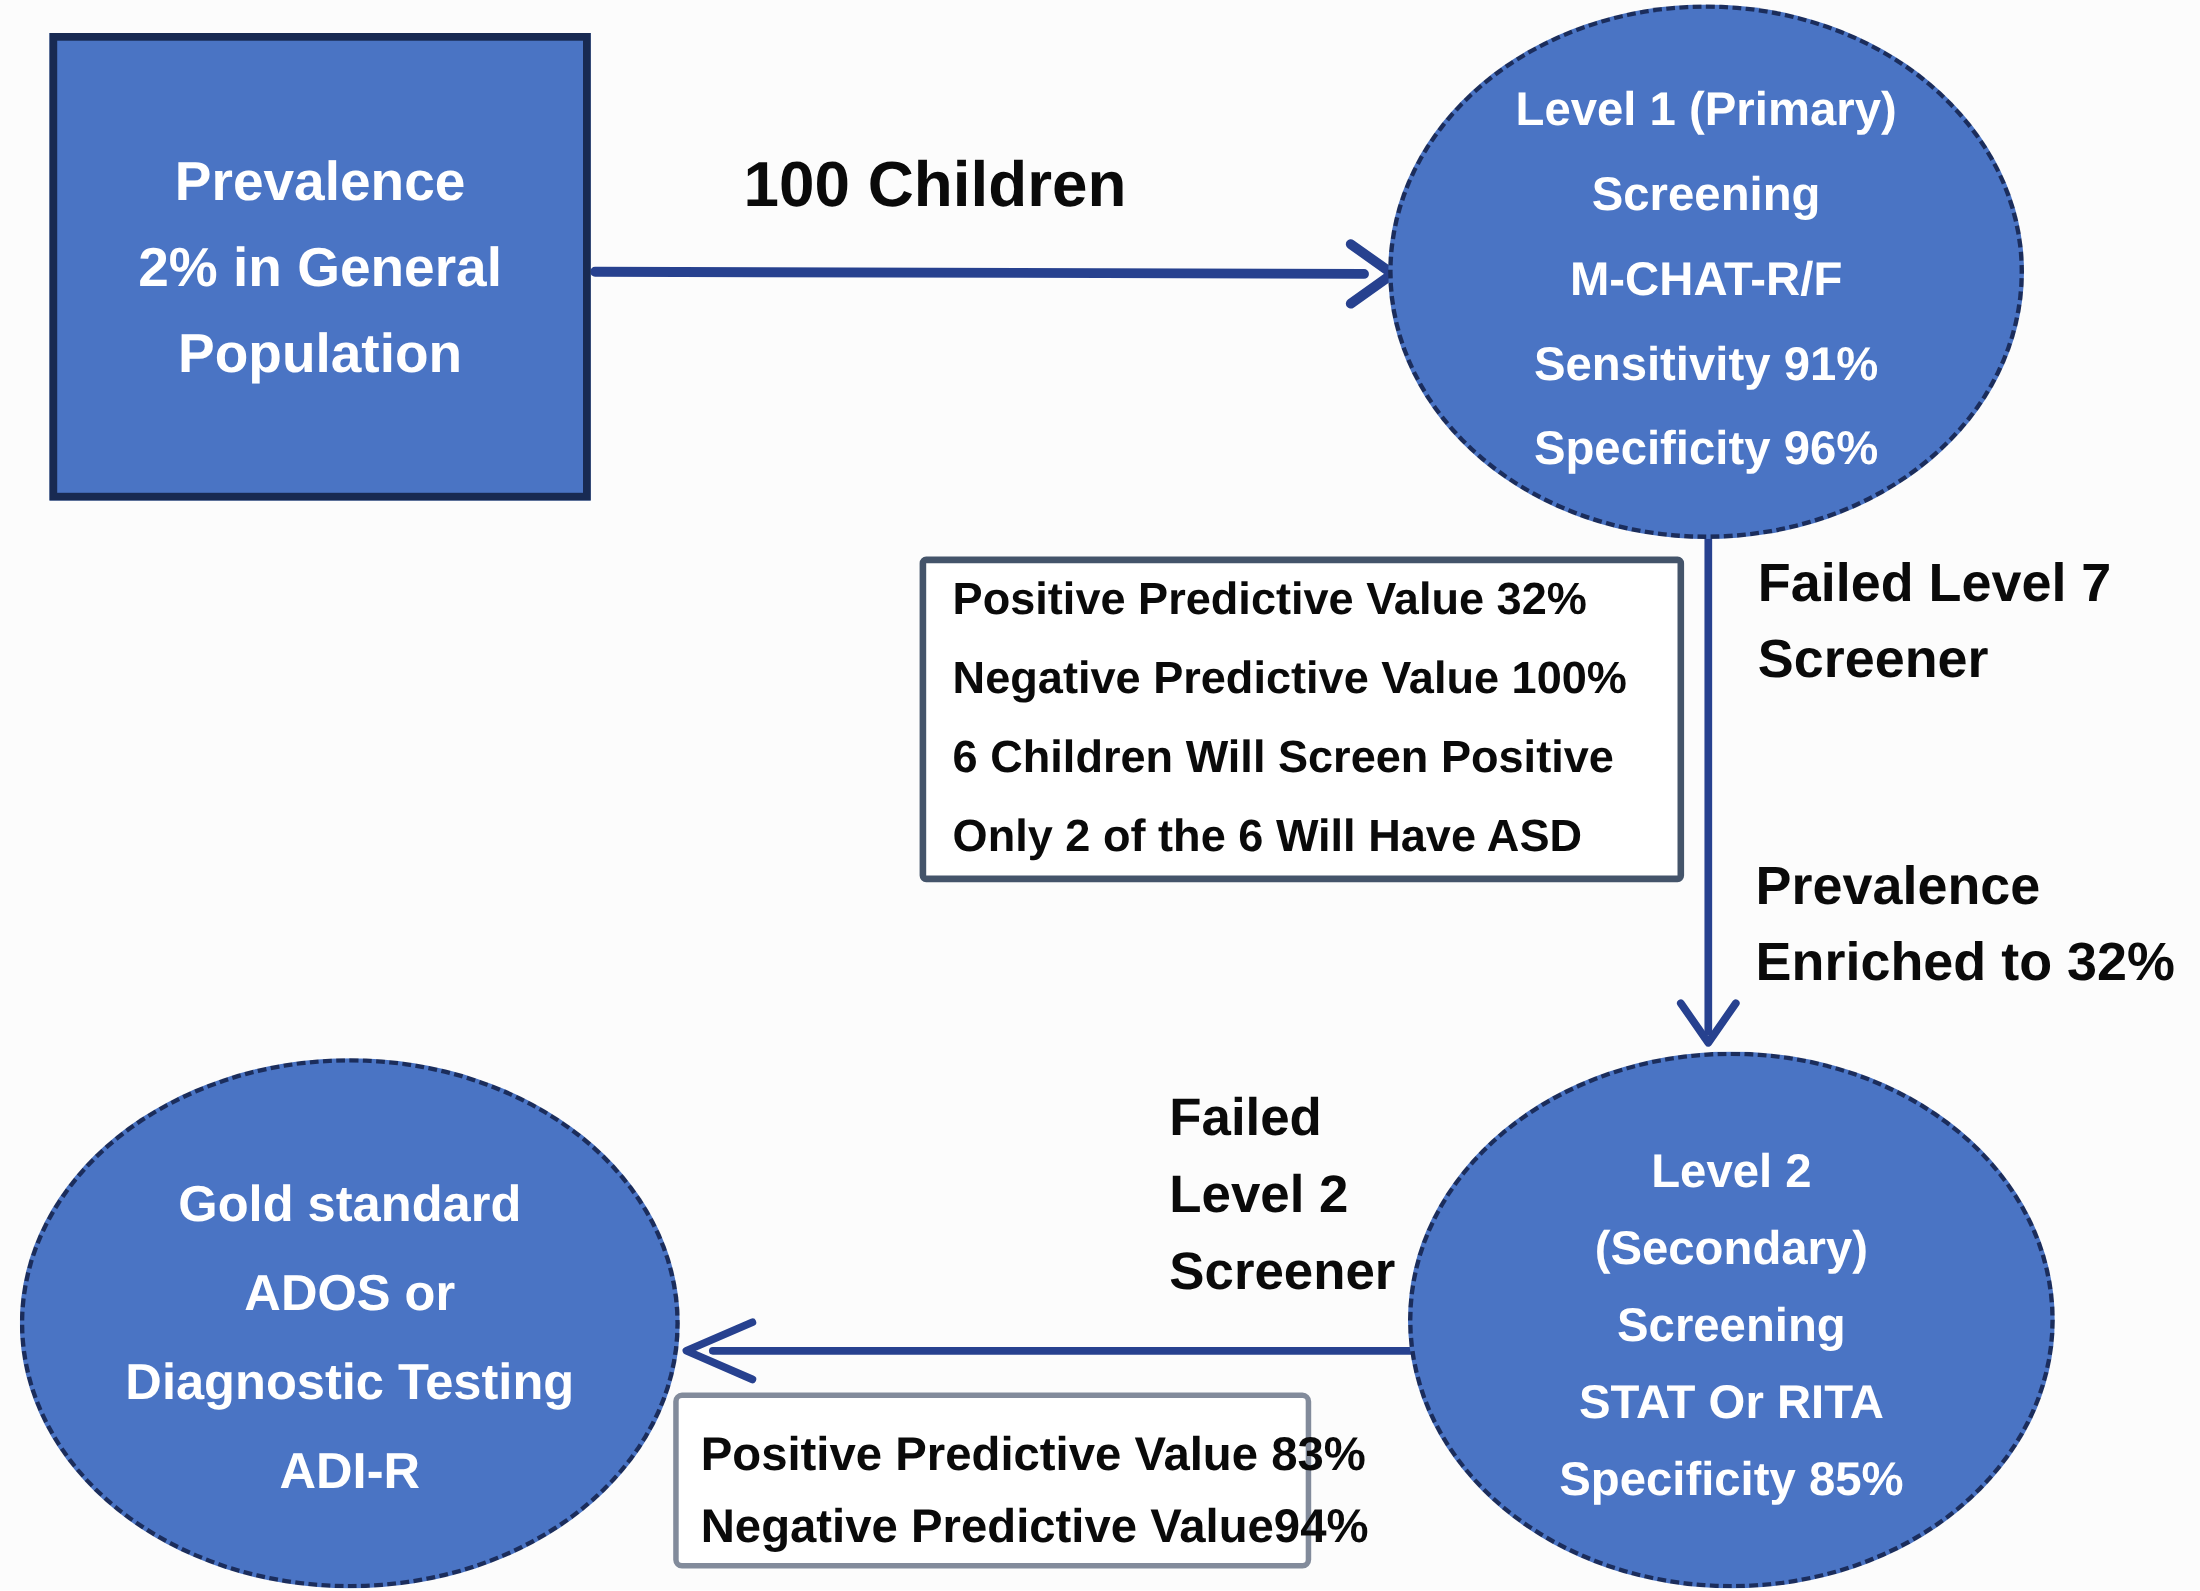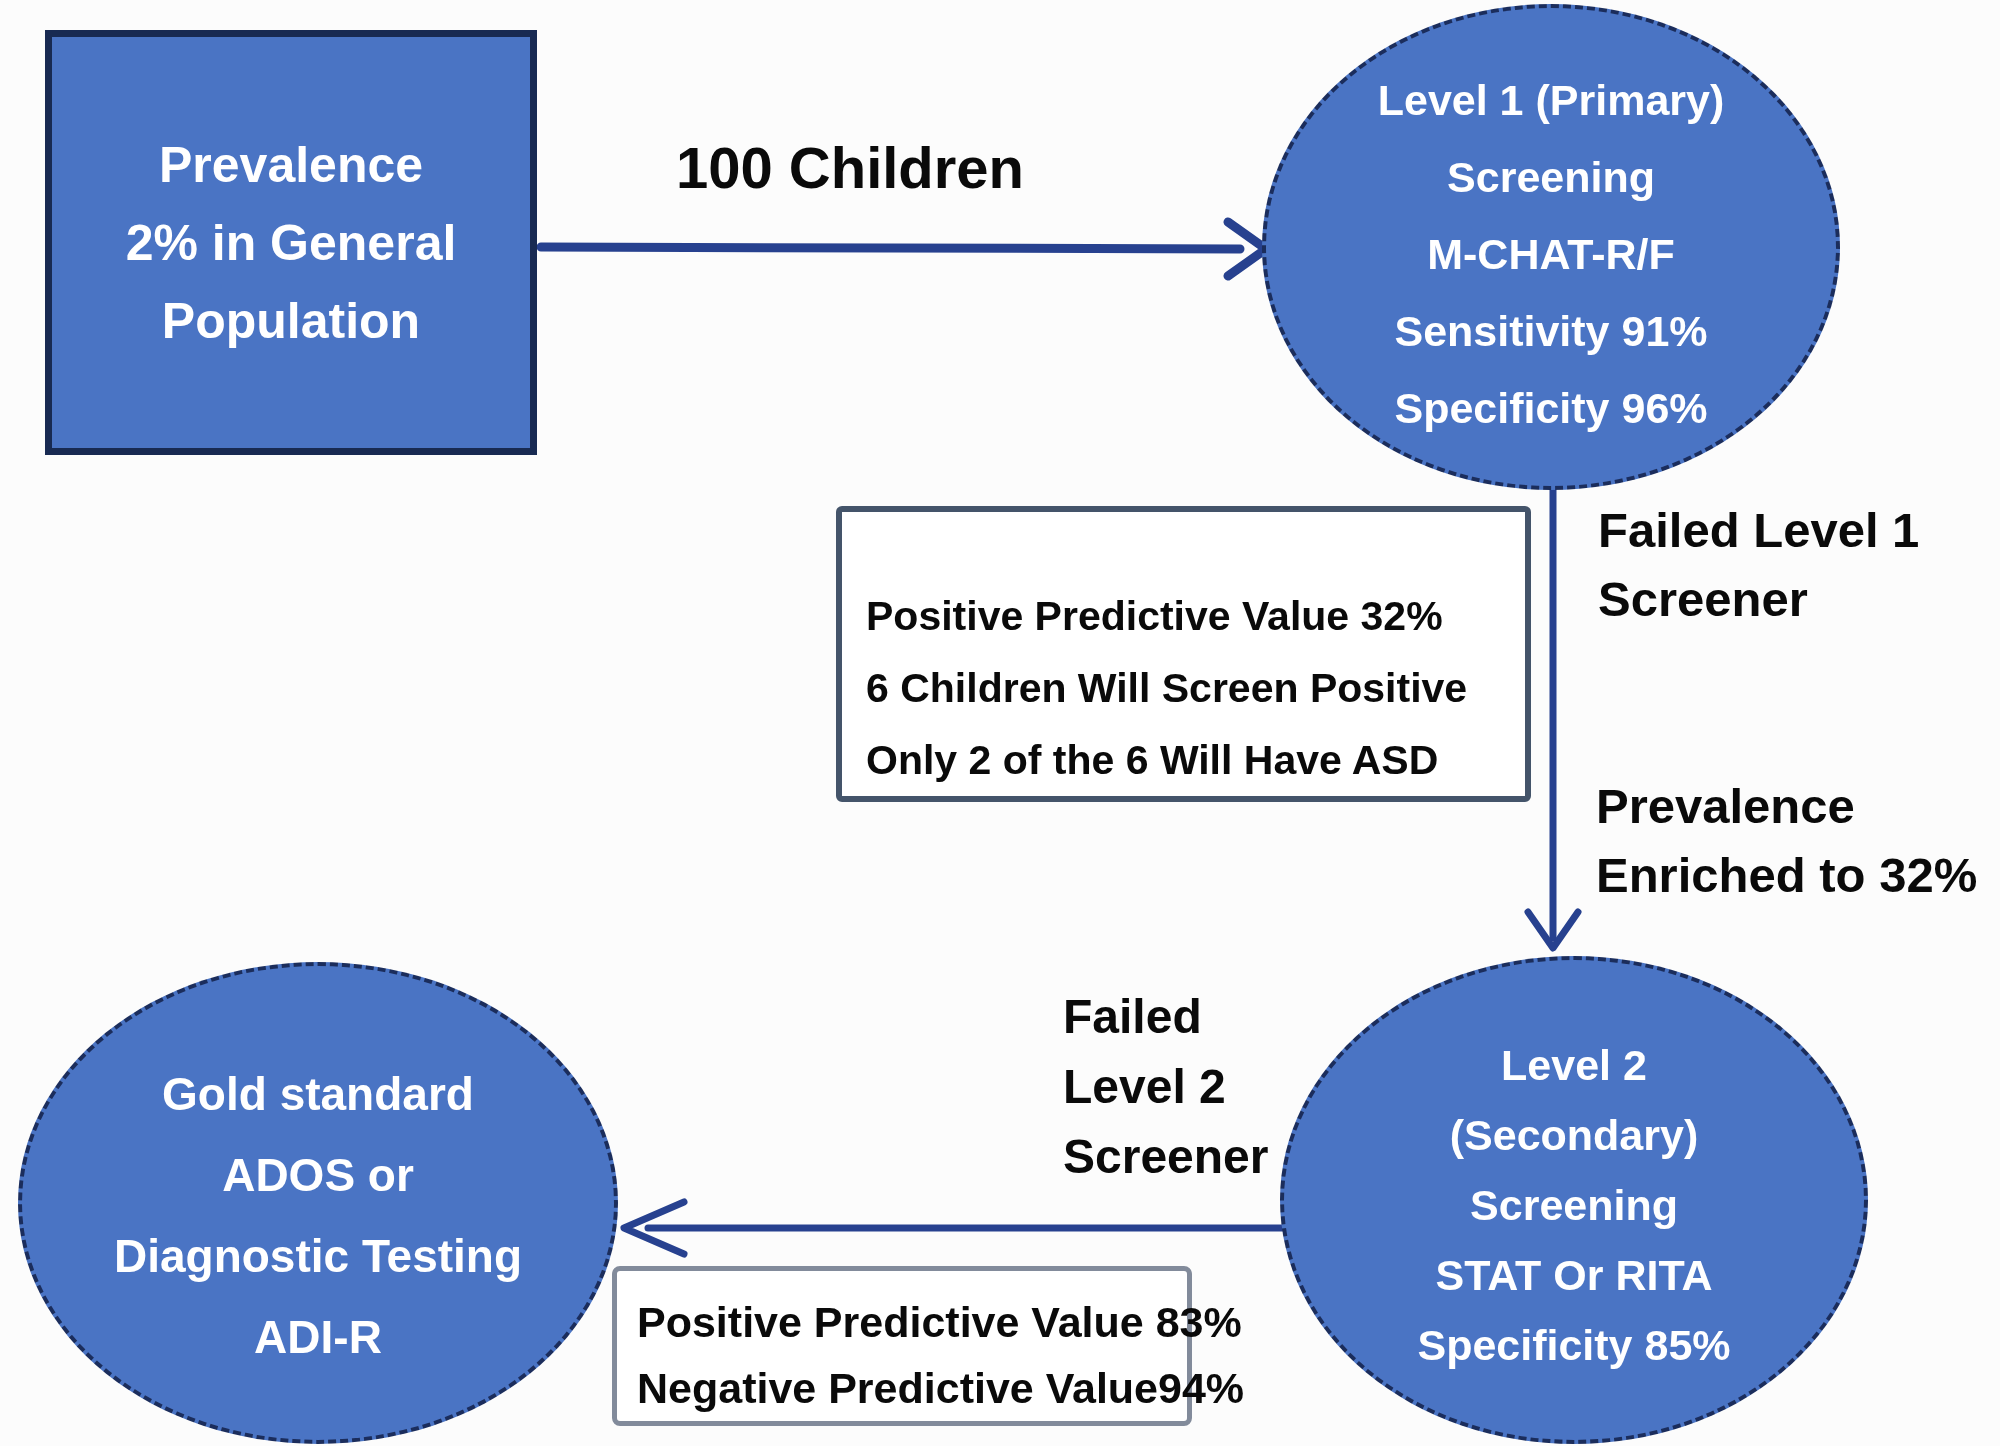--- a/index.html
+++ b/index.html
@@ -81,26 +81,27 @@
   <div class="node ellipse lvl1">
     <div class="ln">Level 1 (Primary)</div>
     <div class="ln">Screening</div>
     <div class="ln">M-CHAT-R/F</div>
     <div class="ln">Sensitivity 91%</div>
     <div class="ln">Specificity 96%</div>
   </div>
 
   <div class="statbox mid-box">
     <div class="ln">Positive Predictive Value 32%</div>
+    <div class="ln">Negative Predictive Value 100%</div>
     <div class="ln">6 Children Will Screen Positive</div>
     <div class="ln">Only 2 of the 6 Will Have ASD</div>
   </div>
 
   <div class="label failed-l1-label">
-    <div class="ln">Failed Level 1</div>
+    <div class="ln">Failed Level 7</div>
     <div class="ln">Screener</div>
   </div>
 
   <div class="label enriched-label">
     <div class="ln">Prevalence</div>
     <div class="ln">Enriched to 32%</div>
   </div>
 
   <div class="node ellipse lvl2">
     <div class="ln">Level 2</div>

